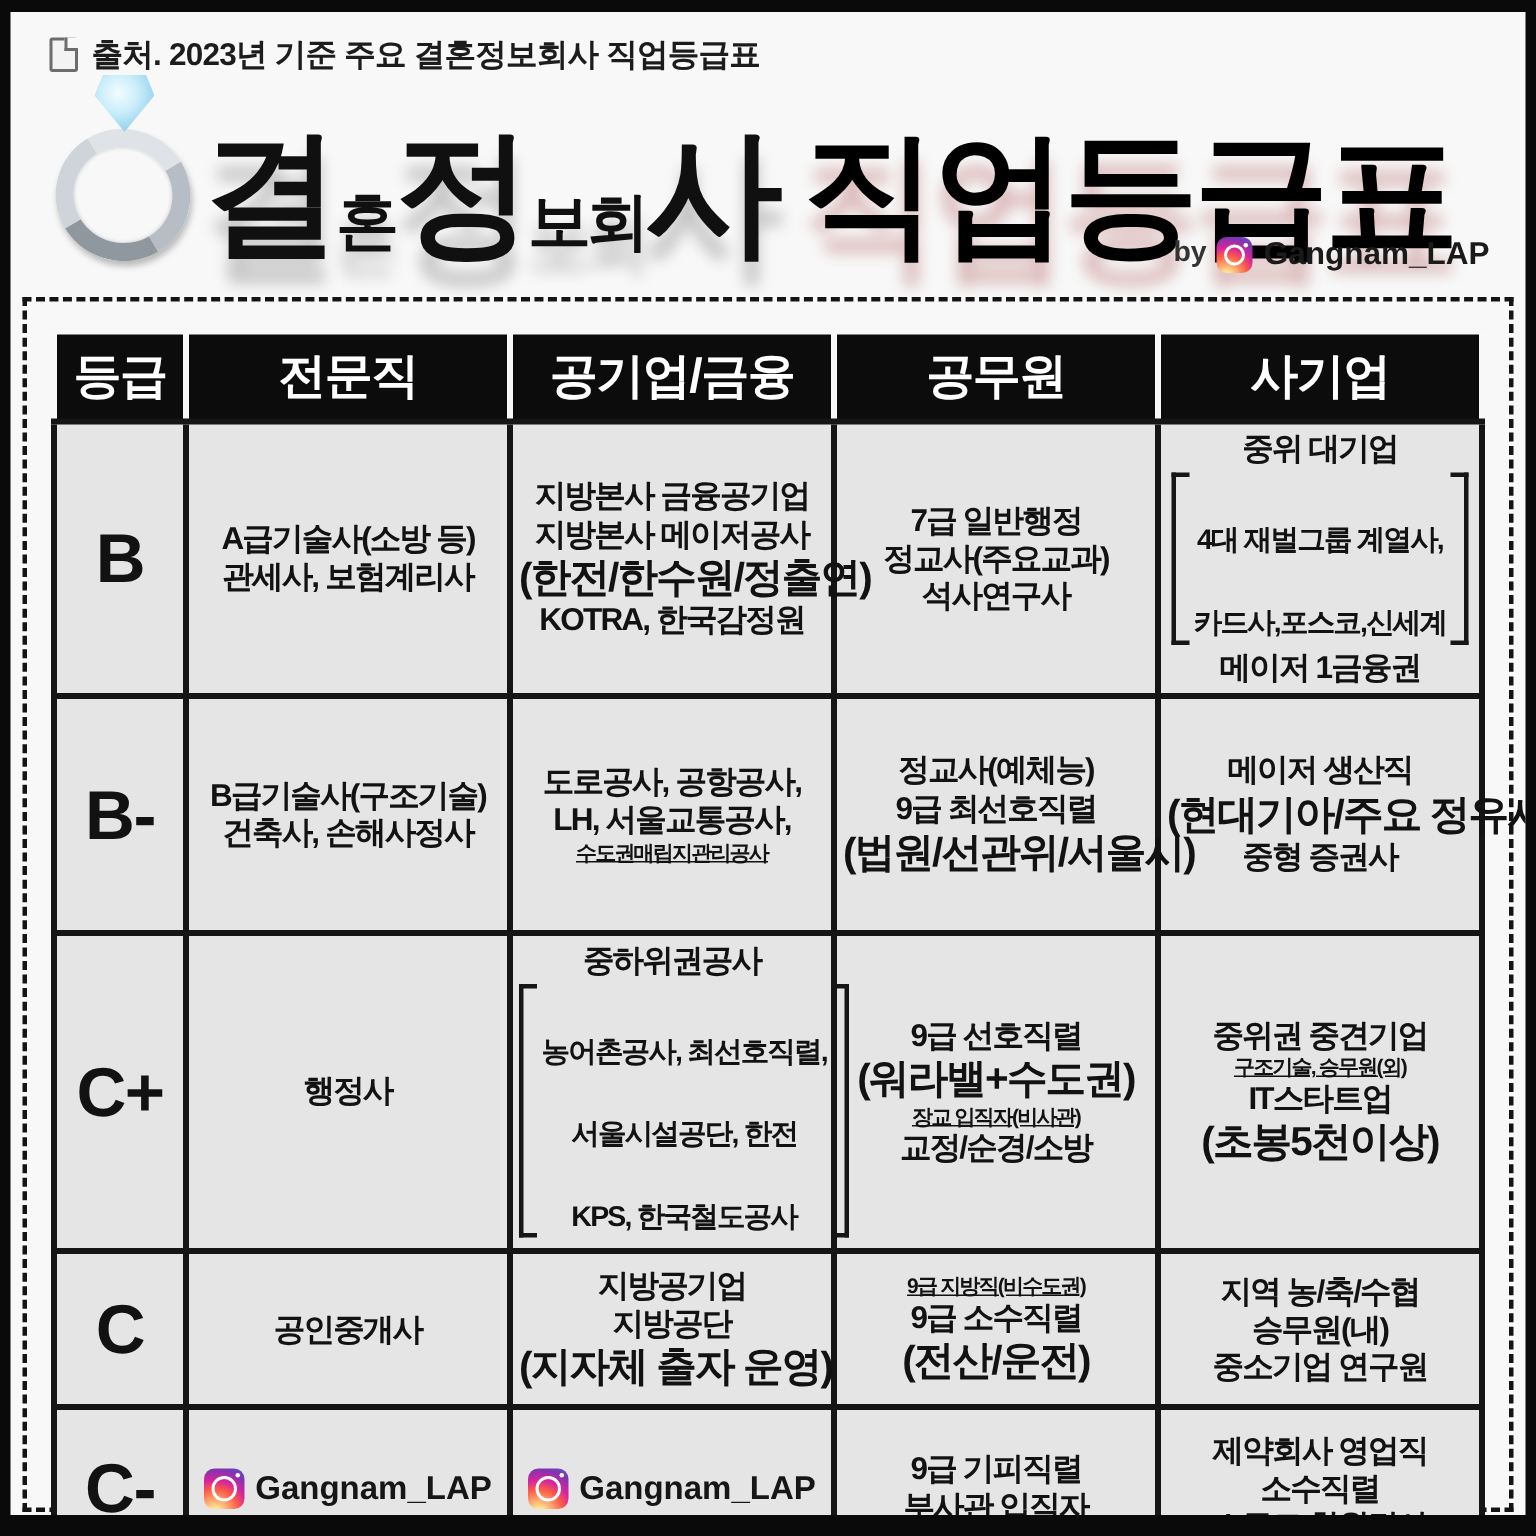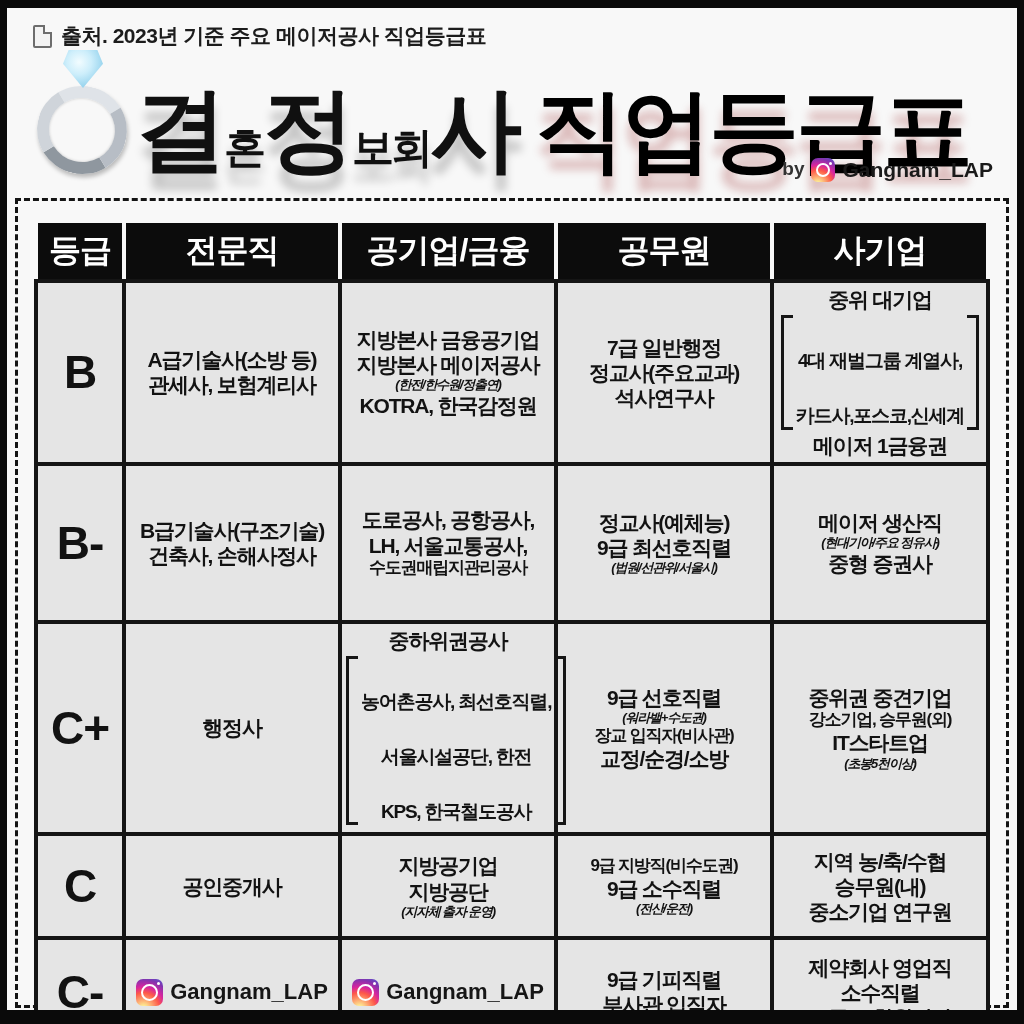--- a/index.html
+++ b/index.html
@@ -39,40 +39,40 @@
   th{background:#0c0c0c;color:#fff;font-size:32px;font-weight:800;border:4px solid #f8f8f8;border-bottom:4px solid #151515;letter-spacing:-1px;}
   td{border:4px solid #151515;color:#121212;}
   .r-head{height:60px;}
   .r-b{height:158px;}
   .r-bm{height:158px;}
   .r-cp{height:154px;}
   .r-c{height:104px;}
   .r-cm{height:108px;}
   .grade-cell{font-size:46px;font-weight:800;letter-spacing:-1px;}
   .ln{font-size:21px;font-weight:800;line-height:1.2;letter-spacing:-1.2px;white-space:nowrap;}
-  .ln.sm{font-size:13px;font-style:italic;}
-  .ln.tight{font-size:17px;}
+  .ln.sm{font-size:27px;}
+  .ln.tight{font-size:14px;text-decoration:underline;}
   .bracket{position:relative;display:block;width:fit-content;margin:3px auto;padding:2px 15px;}
   .bracket::before,.bracket::after{content:"";position:absolute;top:0;bottom:0;width:9px;border:3px solid #161616;}
   .bracket::before{left:0;border-right:0;}
   .bracket::after{right:0;border-left:0;}
   .bracket .ln{font-size:19px;line-height:1.22;margin-top:32px;}
   .igline{display:flex;align-items:center;justify-content:center;gap:7px;}
   .igline .ig{width:27px;height:27px;}
   .igtext{font-size:22px;font-weight:700;color:#161616;}
 </style>
 </head>
 <body>
 
 <div class="stage">
   <div class="frame">
 
     <div class="source-row">
       <span class="doc-icon"></span>
-      <span class="source-text">출처. 2023년 기준 주요 메이저공사 직업등급표</span>
+      <span class="source-text">출처. 2023년 기준 주요 결혼정보회사 직업등급표</span>
     </div>
 
     <div class="title-row">
       <div class="ring">
         <div class="band"></div>
         <div class="gem"></div>
       </div>
       <div class="title-black">
         <span class="tb">결</span>
         <span class="ts">혼</span>
@@ -173,21 +173,21 @@
             </div>
           </td>
           <td>
             <div class="ln">9급 선호직렬</div>
             <div class="ln sm">(워라밸+수도권)</div>
             <div class="ln tight">장교 입직자(비사관)</div>
             <div class="ln">교정/순경/소방</div>
           </td>
           <td>
             <div class="ln">중위권 중견기업</div>
-            <div class="ln tight">강소기업, 승무원(외)</div>
+            <div class="ln tight">구조기술, 승무원(외)</div>
             <div class="ln">IT스타트업</div>
             <div class="ln sm">(초봉5천이상)</div>
           </td>
         </tr>
 
         <tr class="r-c">
           <td class="grade-cell">C</td>
           <td>
             <div class="ln">공인중개사</div>
           </td>

